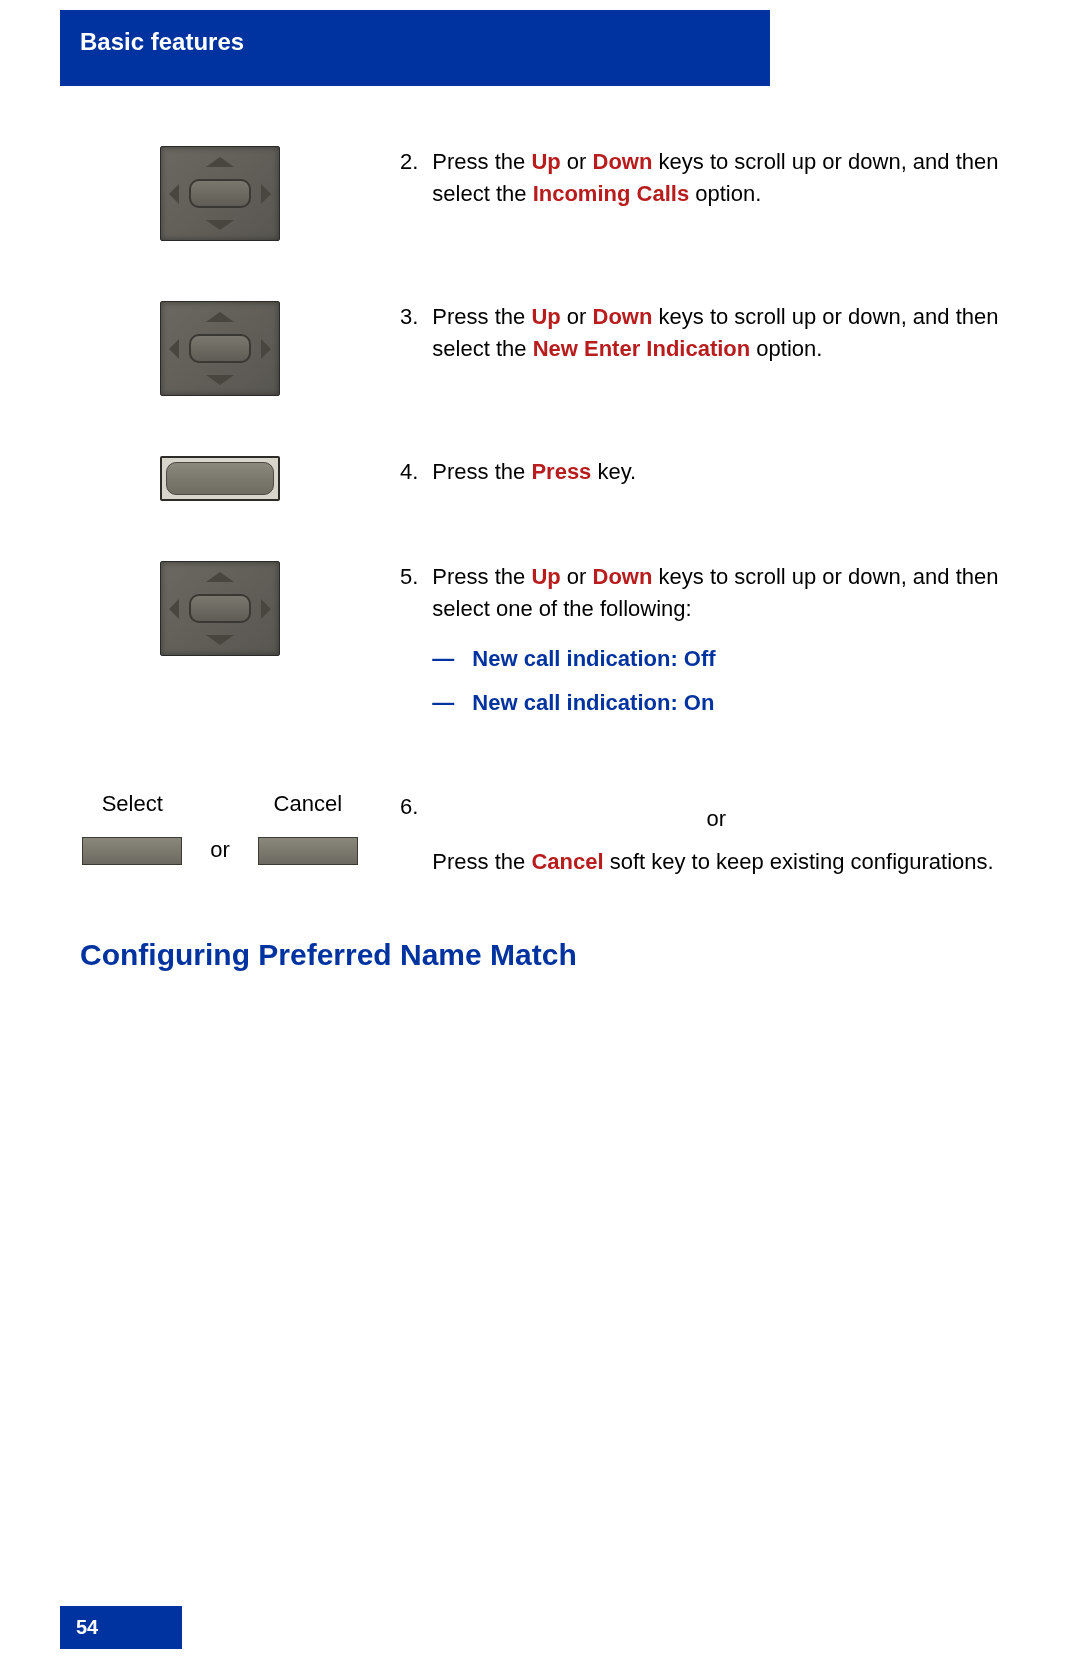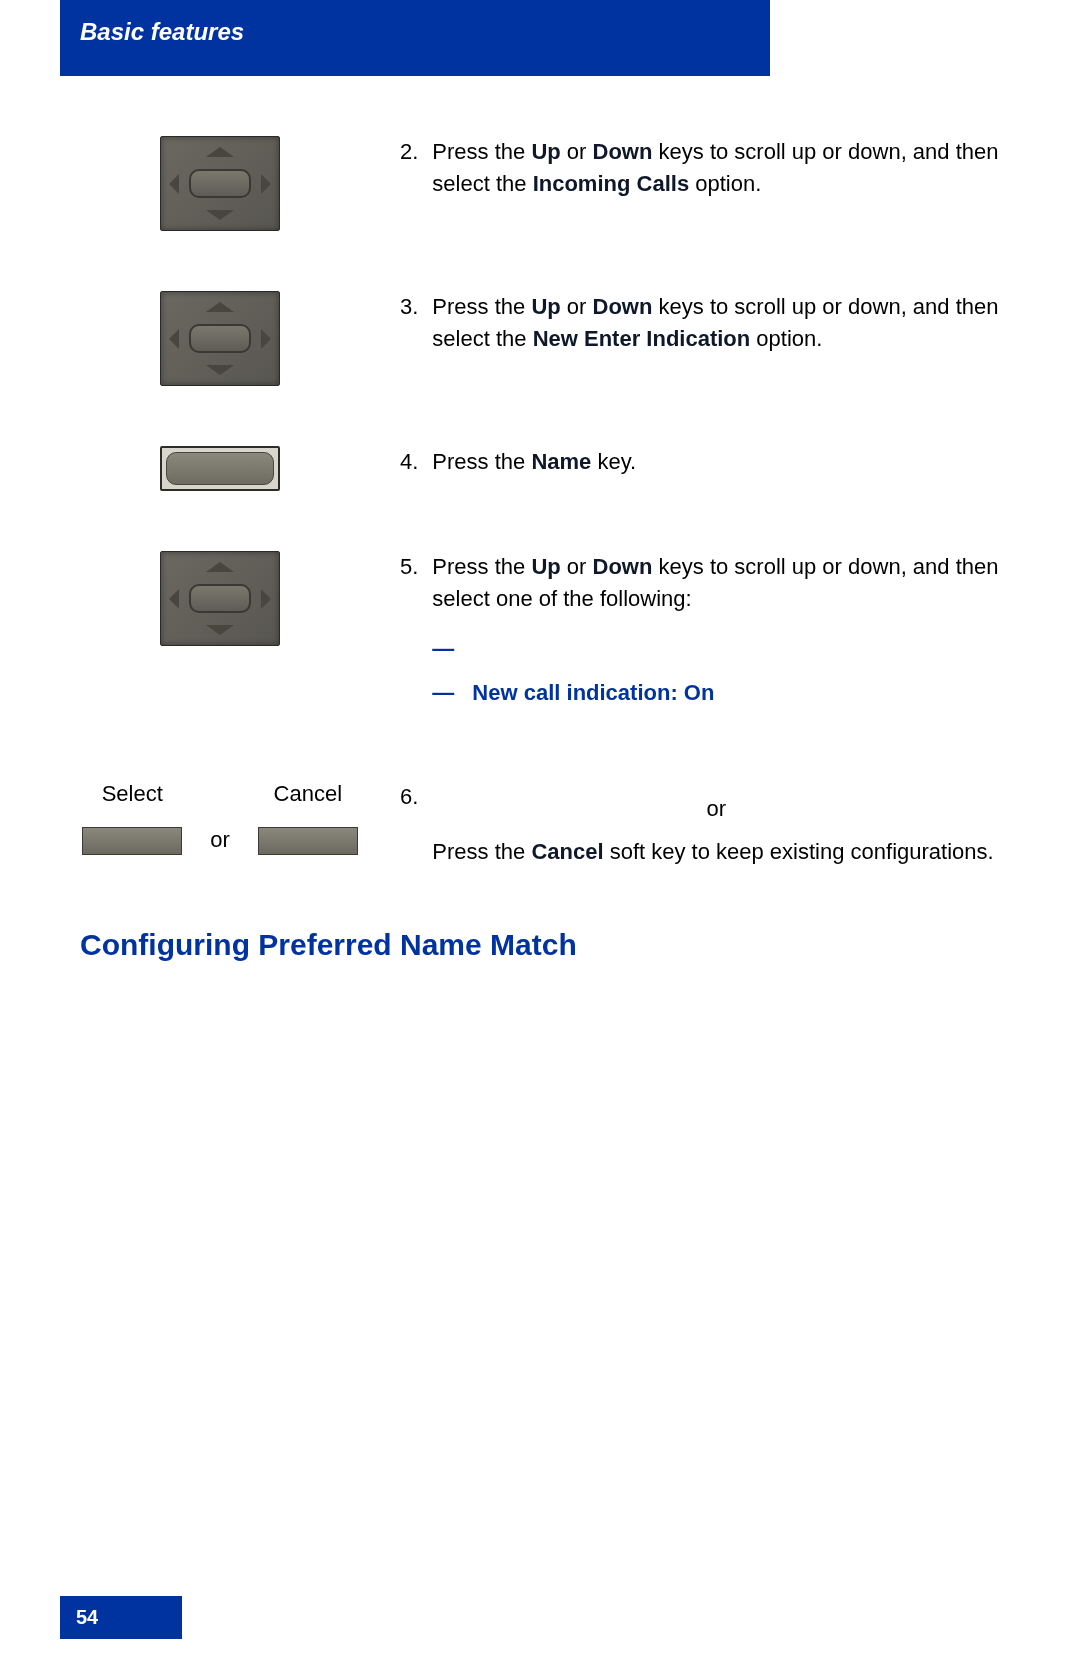--- a/index.html
+++ b/index.html
@@ -13,26 +13,26 @@
     }
     .page {
       padding: 0 80px 0 80px;
       position: relative;
       height: 100%;
     }
     .header-bar {
       background: #0033a0;
       color: #ffffff;
       font-weight: bold;
-      font-style: italic;
       font-size: 24px;
       padding: 18px 20px 30px 20px;
       margin-left: -20px;
       margin-right: 230px;
       font-family: Arial, Helvetica, sans-serif;
+      margin-top: 10px;
     }
     .content {
       padding-top: 60px;
     }
     .step-row {
       display: flex;
       align-items: flex-start;
       margin-bottom: 60px;
       gap: 40px;
     }
@@ -50,21 +50,21 @@
       font-size: 22px;
       line-height: 1.45;
     }
     .step-num {
       flex-shrink: 0;
     }
     .step-body {
       flex: 1;
     }
     .kw {
-      color: #0f172a;
+      color: #b91c1c;
       font-weight: bold;
     }
     .sublist {
       margin-top: 18px;
     }
     .sublist-item {
       display: flex;
       gap: 18px;
       margin-bottom: 12px;
       color: #0033a0;
@@ -238,41 +238,42 @@
 
     <div class="step-row">
       <div class="step-icon-col">
         <div class="enter-key">
           <div class="enter-key-inner"></div>
         </div>
       </div>
       <div class="step-text-col">
         <div class="step-num">4.</div>
         <div class="step-body">
-          <span>Press the </span><span class="kw">Name</span><span> key.</span>
+          <span>Press the </span><span class="kw">Press</span><span> key.</span>
         </div>
       </div>
     </div>
 
     <div class="step-row">
       <div class="step-icon-col">
         <div class="nav-pad">
           <div class="tri-up"></div>
             <div class="tri-down"></div>
             <div class="tri-left"></div>
             <div class="tri-right"></div>
         </div>
       </div>
       <div class="step-text-col">
         <div class="step-num">5.</div>
         <div class="step-body">
           <span>Press the </span><span class="kw">Up</span><span> or </span><span class="kw">Down</span><span> keys to scroll up or down, and then select one of the following:</span>
           <div class="sublist">
             <div class="sublist-item">
               <span class="sublist-dash">—</span>
+              <span>New call indication: Off</span>
             </div>
             <div class="sublist-item">
               <span class="sublist-dash">—</span>
               <span>New call indication: On</span>
             </div>
           </div>
         </div>
       </div>
     </div>
 

